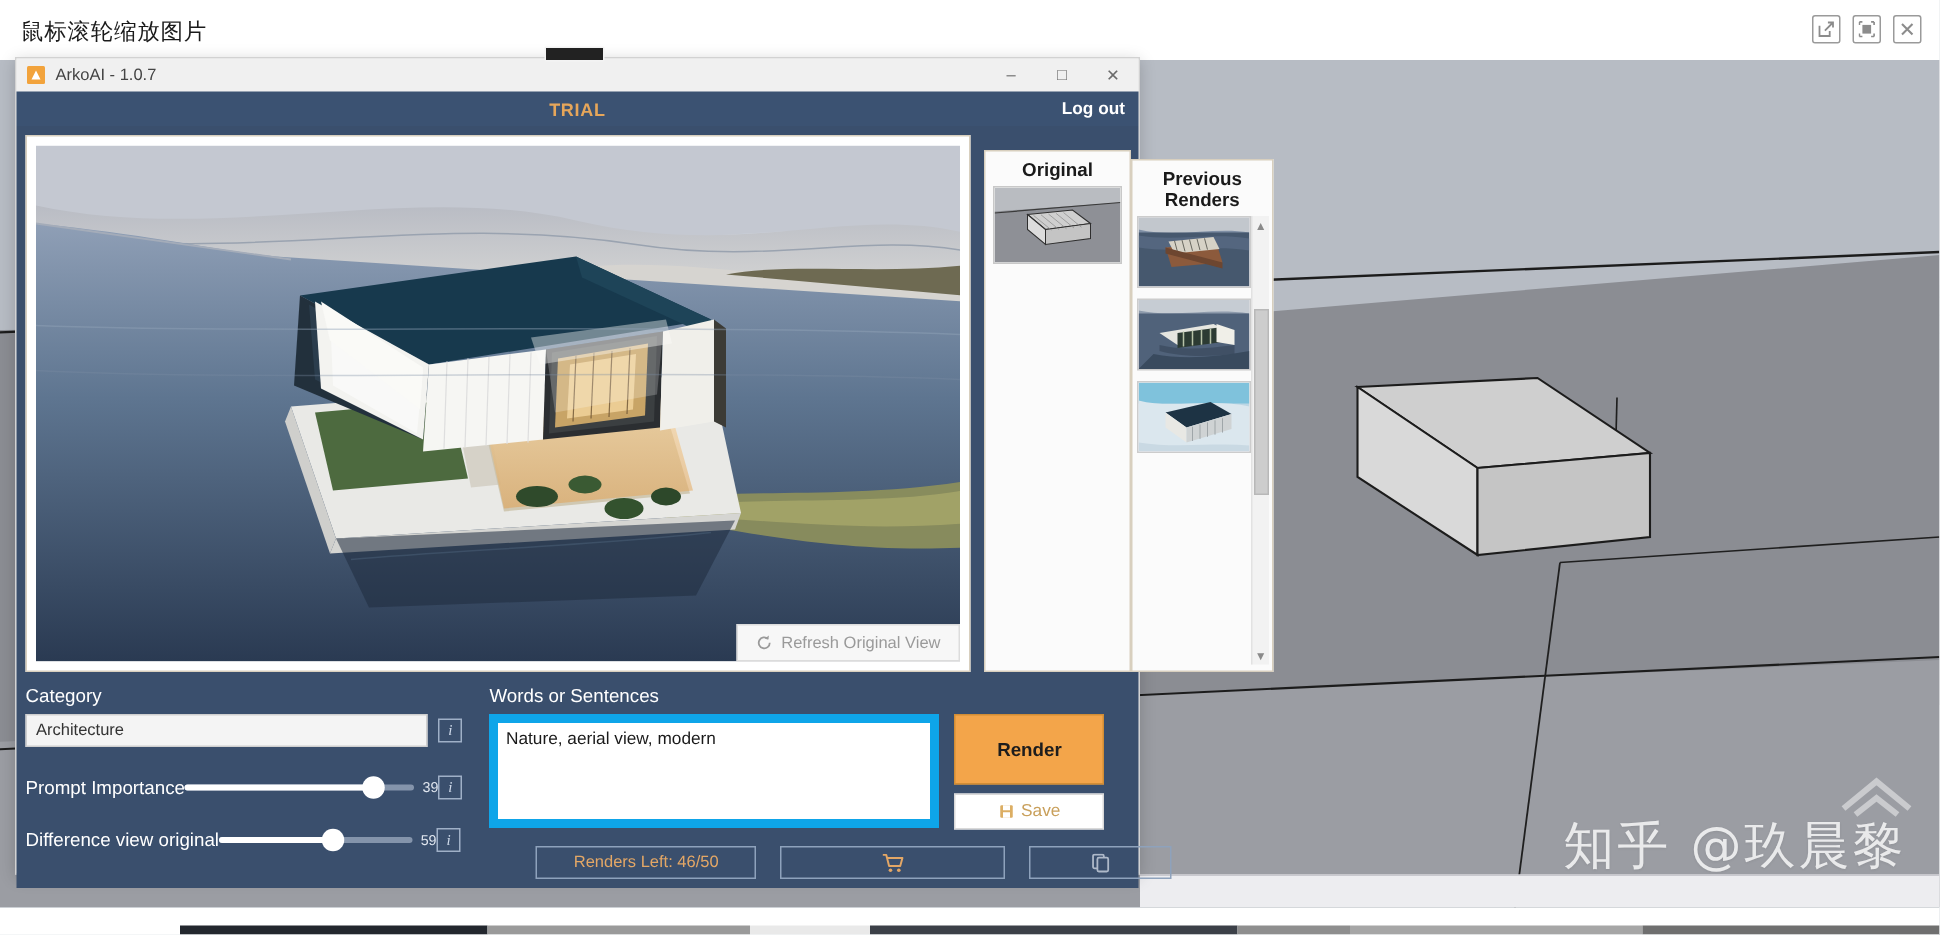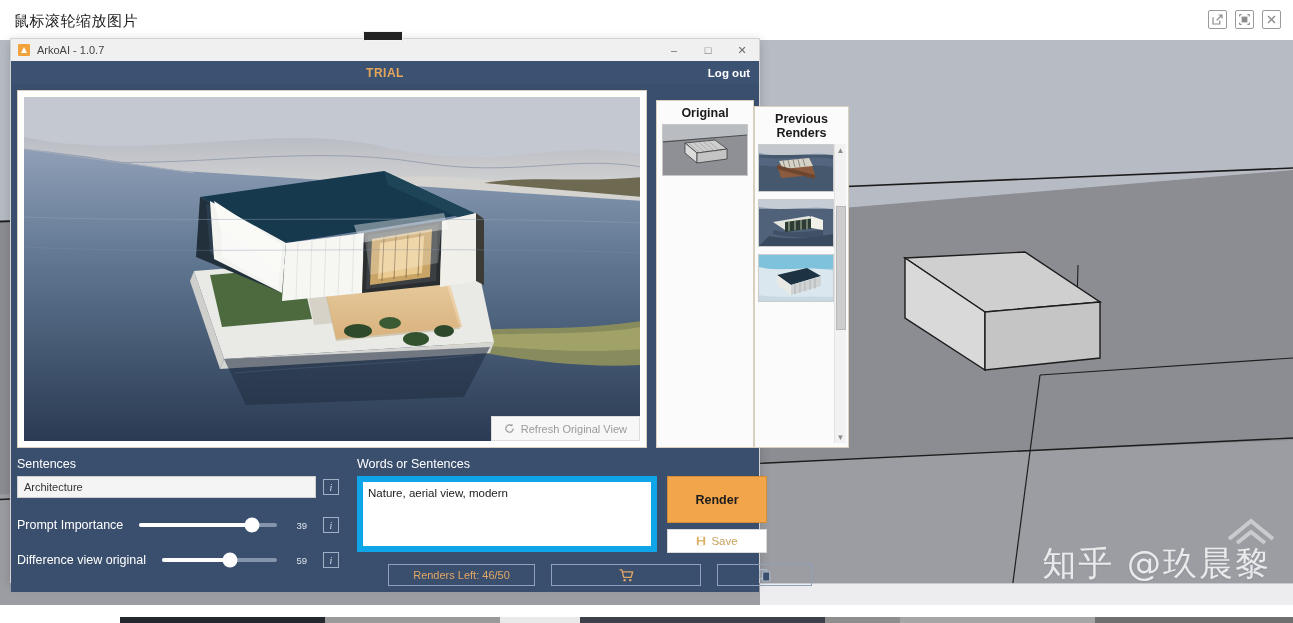--- a/index.html
+++ b/index.html
@@ -177,21 +177,21 @@
   .cat-input {
     flex: 1; height: 22px; background: #f4f4f4; border: 1px solid #cfcfcf;
     font-size: 11px; color: #333; padding: 0 6px; font-family: "Liberation Sans", sans-serif;
   }
   .info-btn {
     width: 16px; height: 16px; border: 1px solid #9fb0c7; color: #cfdaea;
     display: flex; align-items: center; justify-content: center;
     font-size: 10px; font-style: italic; font-family: "Liberation Serif", serif;
     flex: 0 0 16px;
   }
-  .slider-row { display: flex; align-items: center; margin-top: 19px; gap: 16px; }
+  .slider-row { display: flex; align-items: center; margin-top: 19px; gap: 0; }
   .slider-name { color: #fff; font-size: 12.5px; white-space: nowrap; }
   .slider-track {
     position: relative; height: 4px; background: #8494ab; border-radius: 2px;
   }
   .slider-fill { position: absolute; left: 0; top: 0; height: 4px; background: #fff; border-radius: 2px; }
   .slider-knob {
     position: absolute; top: 50%; width: 15px; height: 15px; border-radius: 50%;
     background: #fff; transform: translate(-50%, -50%);
   }
   .slider-val { color: #dfe5ee; font-size: 9.5px; width: 16px; text-align: right; }
@@ -545,21 +545,21 @@
               </div>
             </div>
           </div>
 
         </div>
       </div>
 
       <div class="arko-lower">
 
         <div class="left-controls">
-          <div class="field-label">Sentences</div>
+          <div class="field-label">Category</div>
           <div class="cat-row">
             <input class="cat-input" type="text" value="Architecture" style="">
             <div class="info-btn">i</div>
           </div>
 
           <div class="slider-row">
             <div class="slider-name">Prompt Importance</div>
             <div class="slider-track" style="width:153px;">
               <div class="slider-fill" style="width:82%"></div>
               <div class="slider-knob" style="left:82%"></div>

